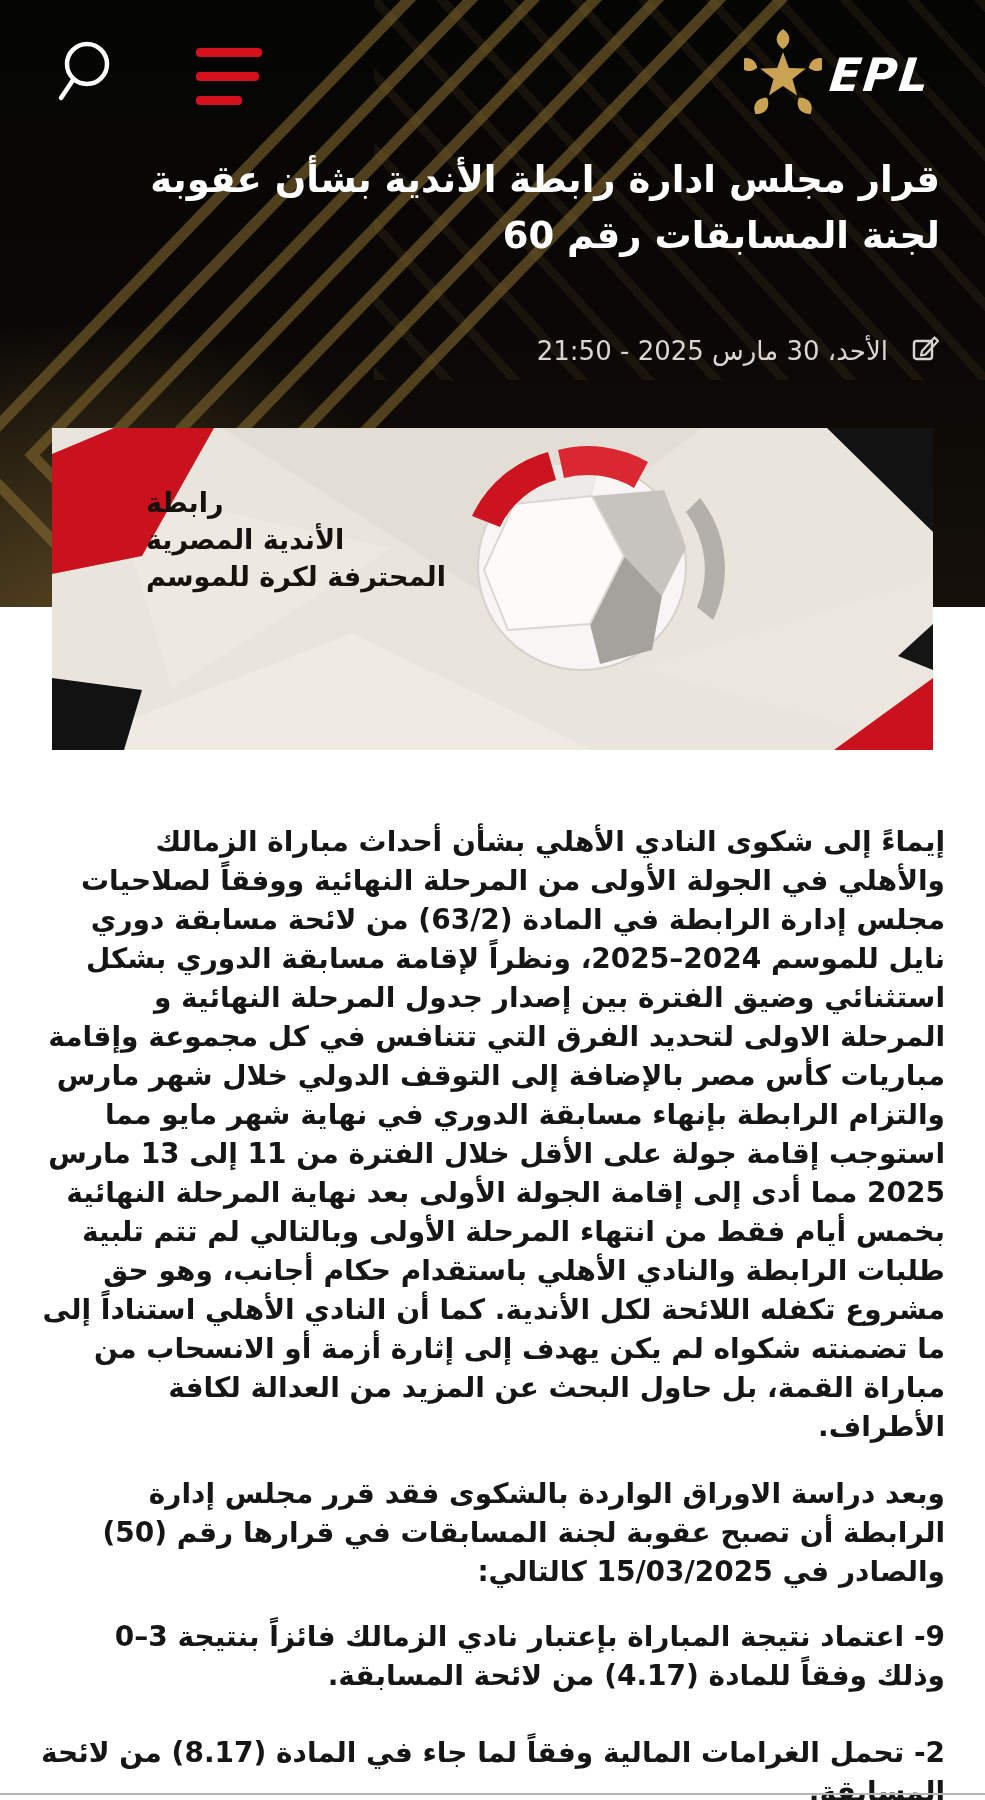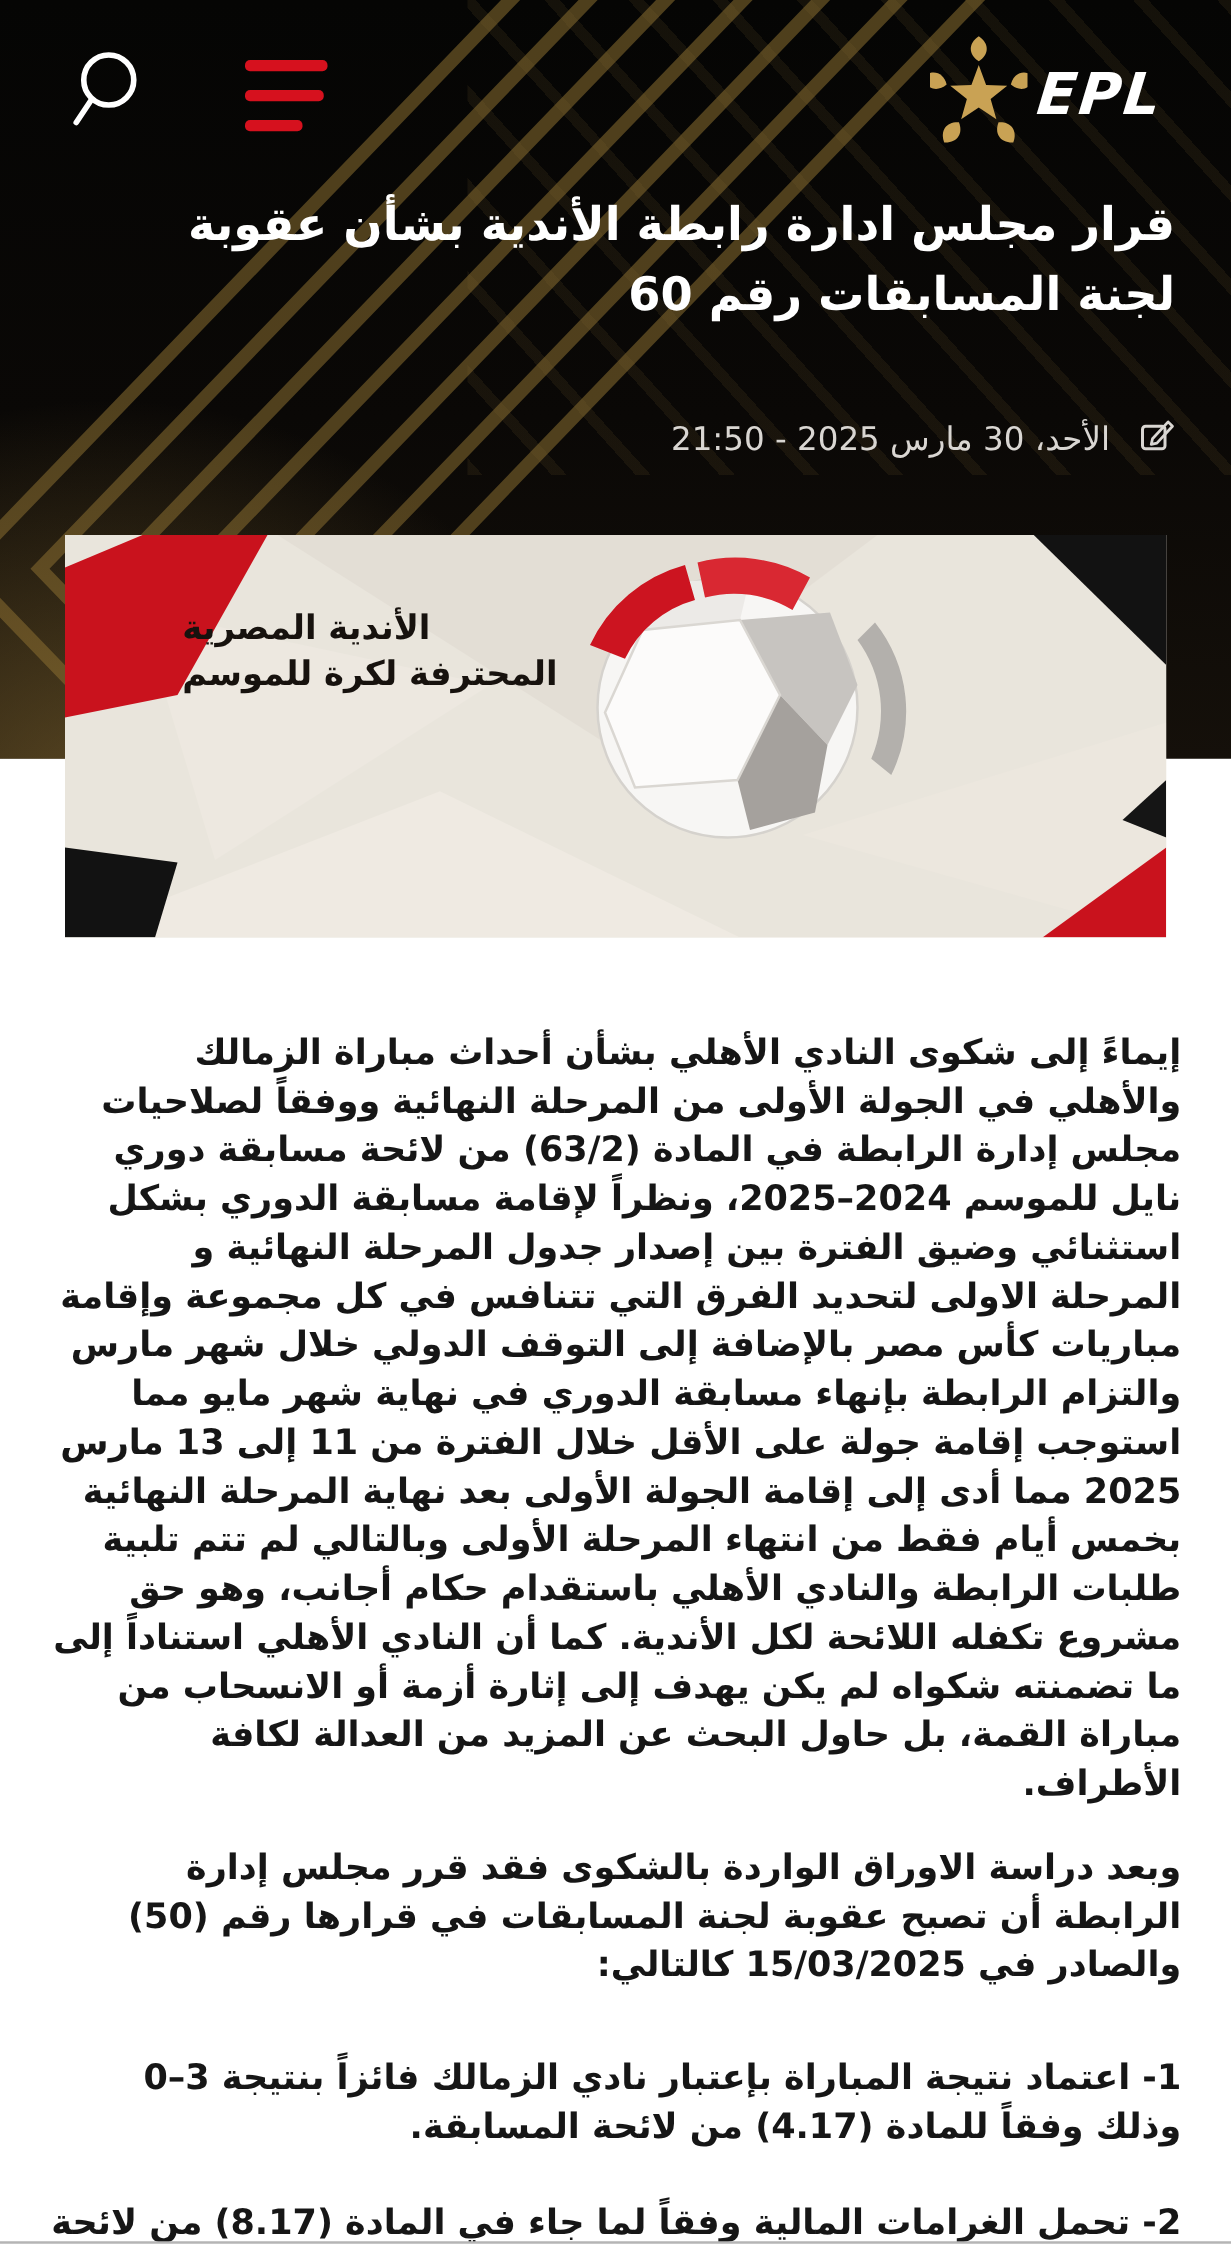--- a/index.html
+++ b/index.html
@@ -59,21 +59,21 @@
     direction:rtl; text-align:left; white-space:nowrap;
     color:#17120e; font-weight:bold; font-size:27px; line-height:37px;
   }
   
   .content {
     position:absolute; top:822px; left:40px; right:40px;
     direction:rtl; text-align:right;
     color:#161616; font-size:28px; font-weight:600; line-height:39px;
   }
   .content p.p1 { margin-bottom:28px; }
-  .content p.p2 { margin-bottom:51px;text-align:right; }
+  .content p.p2 { margin-bottom:26px;text-align:right; }
   .content p.p3 { margin-bottom:38px; }
   .bottom-divider {
     position:absolute; top:1793px; left:0; width:985px;
     border-top:2px solid #b5b5b5;
   }
 </style>
 </head>
 <body>
 
 <div class="page">
@@ -162,27 +162,28 @@
         <polygon points="462,76 482,38 548,34 540,68" fill="#eceae7"></polygon>
         <polygon points="572,128 540,68 612,62 634,120 610,168" fill="#c7c4c0"></polygon>
         <polygon points="538,196 572,128 610,168 600,222 548,236" fill="#a5a19d"></polygon>
         <polygon points="432,142 462,76 540,68 572,128 538,196 456,202" fill="#fcfbfa" stroke="#dad7d2" stroke-width="2"></polygon>
         <path d="M420,88 A118,118 0 0 1 496,24 L504,52 A88,88 0 0 0 448,99 Z" fill="#cc1420"></path>
         <path d="M506,22 A120,120 0 0 1 596,34 L582,60 A90,90 0 0 0 512,50 Z" fill="#d92832"></path>
         <path d="M648,70 A114,114 0 0 1 661,192 L645,179 A96,96 0 0 0 634,84 Z" fill="#b3b0ac"></path>
       </g>
     </svg>
     <div class="hero-logo-text">
+      <div>رابطة</div>
       <div>الأندية المصرية</div>
       <div>المحترفة لكرة للموسم</div>
     </div>
   </div>
 
   <div class="content">
     <p class="p1">إيماءً إلى شكوى النادي الأهلي  بشأن أحداث مباراة الزمالك والأهلي في الجولة الأولى من المرحلة النهائية  ووفقاً لصلاحيات مجلس إدارة الرابطة في المادة (63/2) من لائحة مسابقة دوري نايل للموسم 2024–2025، ونظراً لإقامة مسابقة الدوري بشكل استثنائي وضيق الفترة بين إصدار جدول المرحلة النهائية و المرحلة الاولى لتحديد الفرق التي تتنافس في كل مجموعة وإقامة مباريات كأس مصر بالإضافة إلى التوقف الدولي خلال شهر مارس والتزام الرابطة بإنهاء مسابقة الدوري في نهاية شهر مايو مما استوجب إقامة جولة على الأقل خلال الفترة من 11 إلى 13 مارس 2025 مما أدى إلى إقامة الجولة الأولى بعد نهاية المرحلة النهائية بخمس أيام فقط من انتهاء المرحلة الأولى وبالتالي لم تتم تلبية طلبات الرابطة والنادي الأهلي باستقدام حكام أجانب، وهو حق مشروع تكفله اللائحة لكل الأندية. كما أن النادي الأهلي استناداً إلى ما تضمنته شكواه لم يكن يهدف إلى إثارة أزمة أو الانسحاب من مباراة القمة، بل حاول البحث عن المزيد من العدالة لكافة الأطراف.</p>
     <p class="p2">وبعد دراسة الاوراق الواردة بالشكوى فقد قرر مجلس إدارة الرابطة أن تصبح عقوبة لجنة المسابقات في قرارها رقم (50) والصادر في 15/03/2025 كالتالي:</p>
-    <p class="p3">1- اعتماد نتيجة المباراة بإعتبار نادي الزمالك فائزاً بنتيجة 3–0 وذلك وفقاً للمادة (4.17) من لائحة المسابقة.</p>
+    <p class="p3">9- اعتماد نتيجة المباراة بإعتبار نادي الزمالك فائزاً بنتيجة 3–0 وذلك وفقاً للمادة (4.17) من لائحة المسابقة.</p>
     <p class="p4">2- تحمل الغرامات المالية وفقاً لما جاء في المادة (8.17) من لائحة المسابقة.</p>
   </div>
 
   <div class="bottom-divider"></div>
 
 </div>
 
 </body></html>

